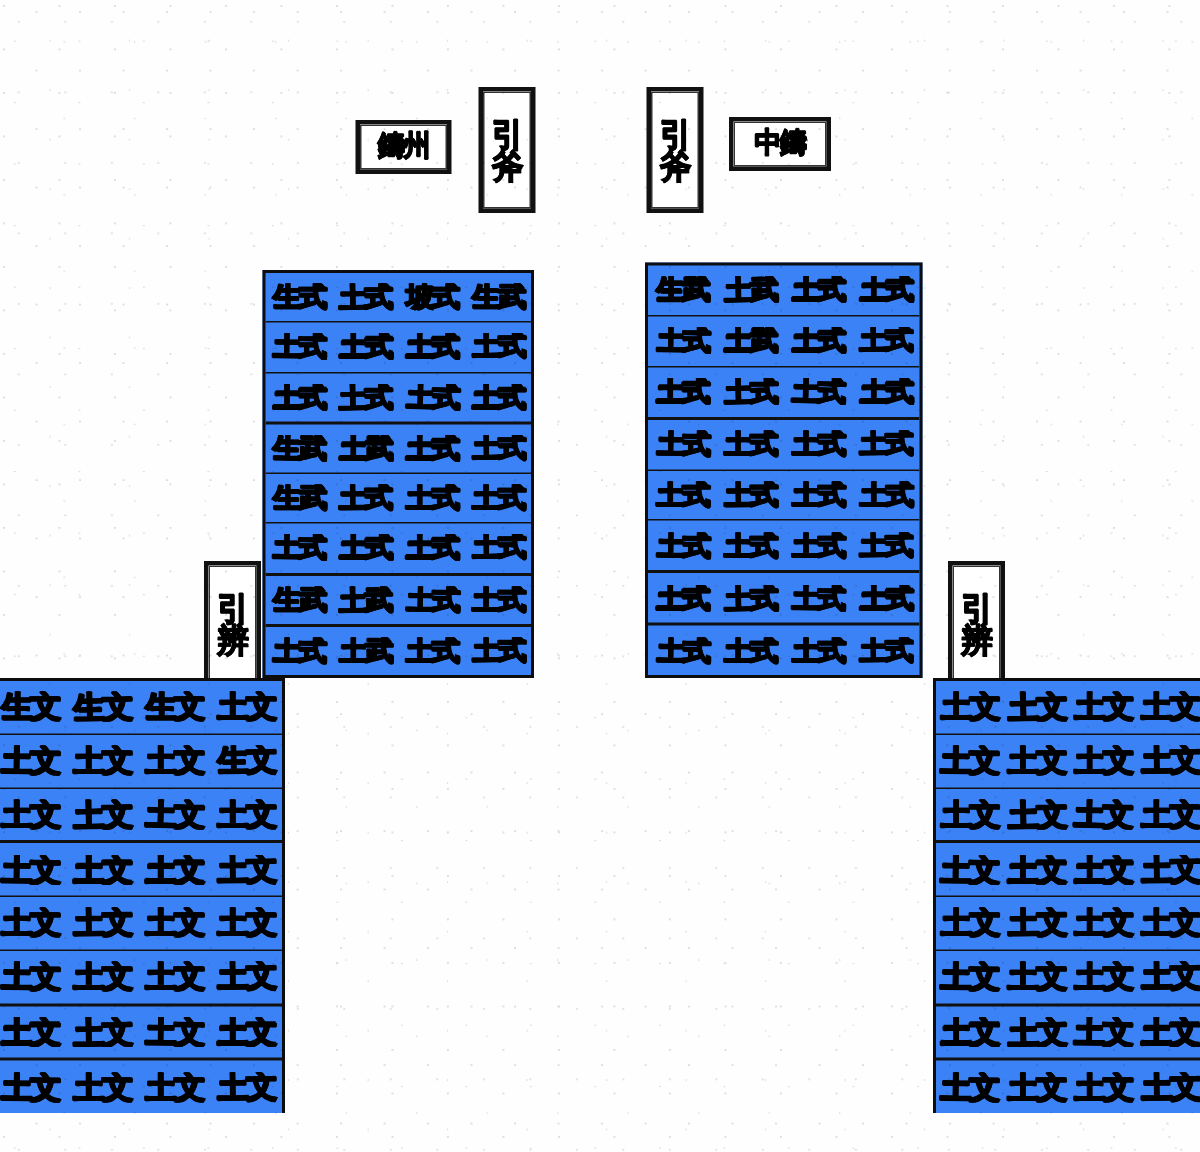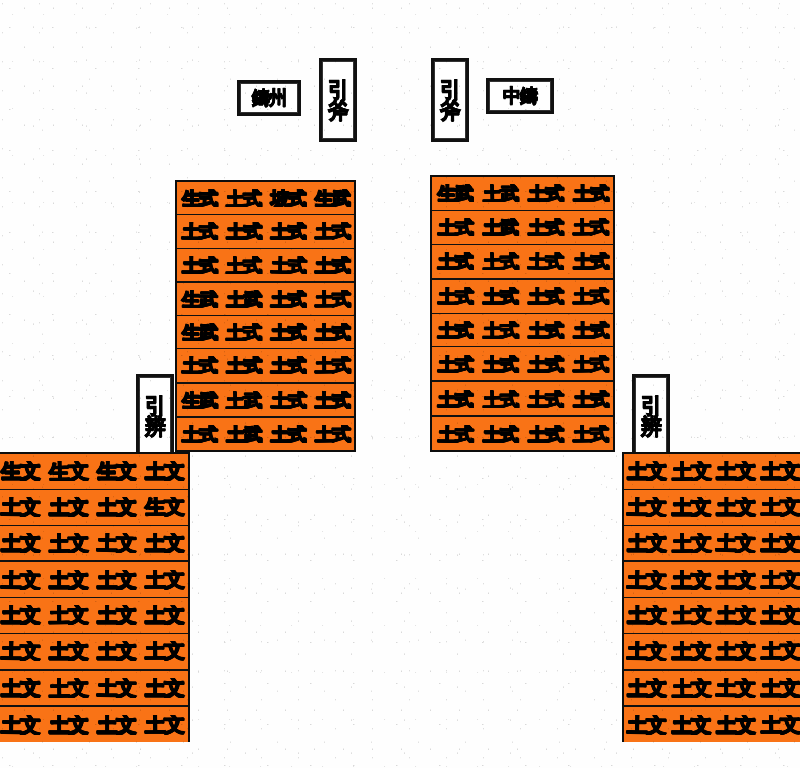--- a/index.html
+++ b/index.html
@@ -49,21 +49,21 @@
     font-family:"DejaVu Serif","Liberation Serif",serif;
     -webkit-text-stroke:.6px #000;
     text-shadow:.5px 0 0 #000,-.5px 0 0 #000,0 .5px 0 #000,0 -.5px 0 #000;
     transform:scaleY(1.05);
   }
 
   
   .block{
     position:absolute;
     border:2.5px solid #0d0d0d;
-    background:#f97316;
+    background:#3b82f6;
     box-sizing:border-box;
     display:flex;flex-direction:column;
     overflow:hidden;
   }
   .block.clip-left{border-left:none;}
   .block.clip-bottom{border-bottom:none;}
   .row{
     display:flex;flex:1 1 0;
     border-bottom:1.6px solid #111;
     align-items:center;

